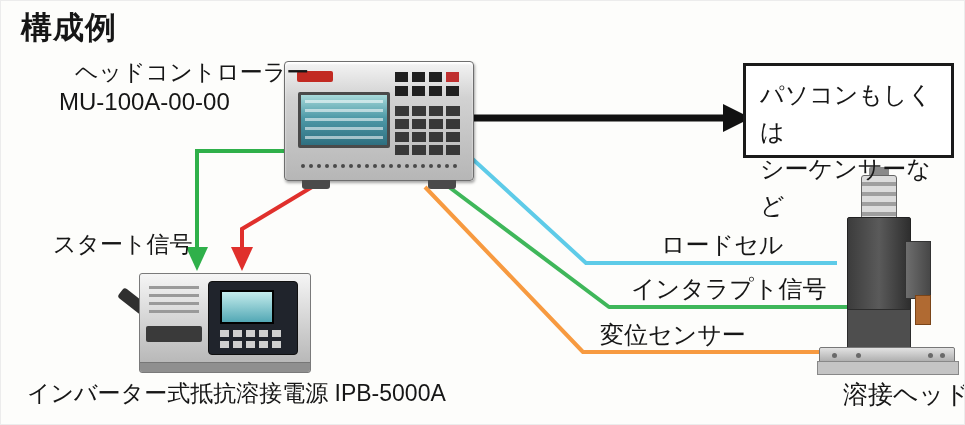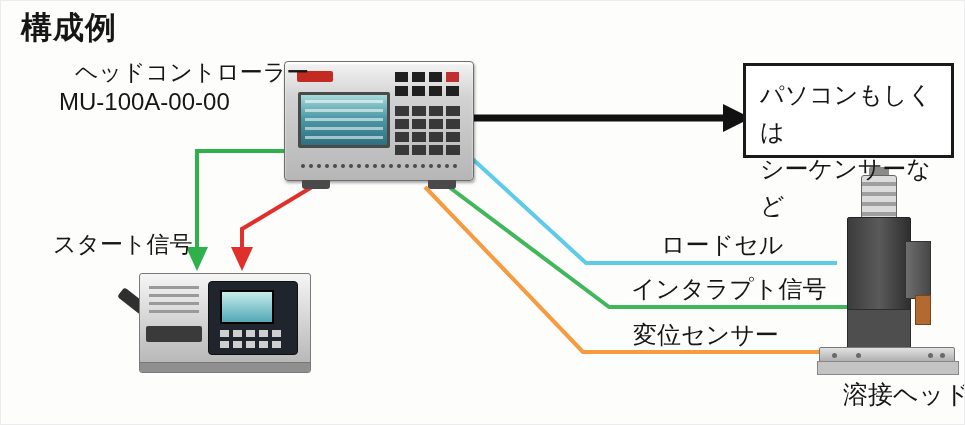--- a/index.html
+++ b/index.html
@@ -9,21 +9,21 @@
   .lbl{position:absolute;z-index:3;white-space:nowrap;color:#161616;}
   .title{left:20px;top:6px;font-size:31px;font-weight:bold;letter-spacing:1px;}
   .ctl-label{left:58px;top:56px;font-size:23px;line-height:30px;}
   .ctl-label .l1{padding-left:16px;display:block;}
   .ctl-label .l2{display:block;font-size:24px;}
   .rs232-label{left:506px;top:72px;font-size:25px;}
   .start-label{left:52px;top:228px;font-size:23px;}
   .intr-label{left:246px;top:210px;font-size:23px;}
   .loadcell-label{left:660px;top:228px;font-size:24px;}
   .limit-label{left:630px;top:272px;font-size:24px;}
-  .disp-label{left:632px;top:318px;font-size:24px;}
+  .disp-label{left:599px;top:318px;font-size:24px;}
   .ps-label{left:26px;top:377px;font-size:23px;}
   .wh-label{left:842px;top:377px;font-size:25px;}
 
   .pcbox{position:absolute;left:742px;top:62px;width:211px;height:95px;border:3px solid #1a1a1a;background:#fff;z-index:3;box-sizing:border-box;padding:10px 0 0 14px;}
   .pcbox span{display:block;font-size:24px;line-height:37px;}
 
   .device{position:absolute;z-index:2;}
 
   
   .controller{left:283px;top:60px;width:190px;height:128px;}
@@ -94,20 +94,21 @@
 
   <div class="pcbox">
     <span>パソコンもしくは</span>
     <span>シーケンサーなど</span>
   </div>
 
   <div class="lbl start-label">スタート信号</div>
   <div class="lbl loadcell-label">ロードセル</div>
   <div class="lbl limit-label">インタラプト信号</div>
   <div class="lbl disp-label">変位センサー</div>
+  <div class="lbl ps-label">インバーター式抵抗溶接電源 IPB-5000A</div>
   <div class="lbl wh-label">溶接ヘッド</div>
 
   <div class="device controller">
     <div class="ctl-body">
       <div class="ctl-logo"></div>
       <div class="ctl-lcd"></div>
       <div class="ctl-btnrow"></div>
       <div class="ctl-keypad"></div>
       <div class="ctl-dots"></div>
     </div>

